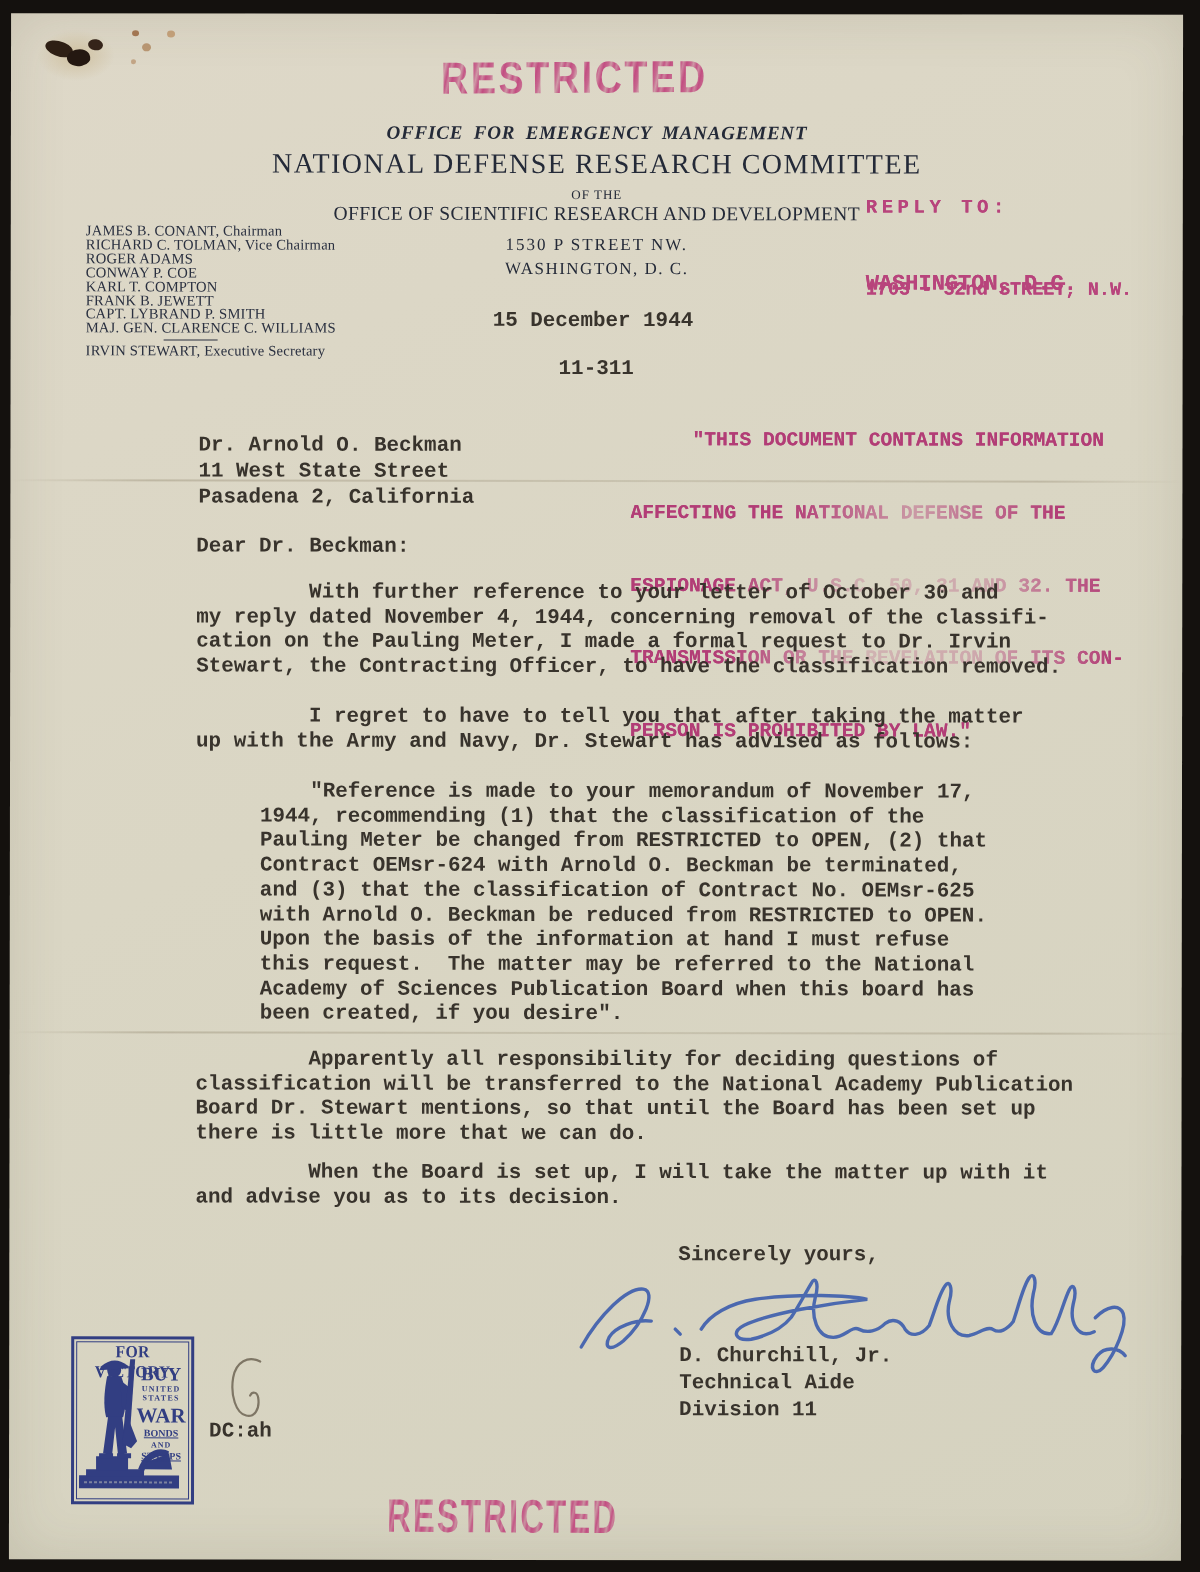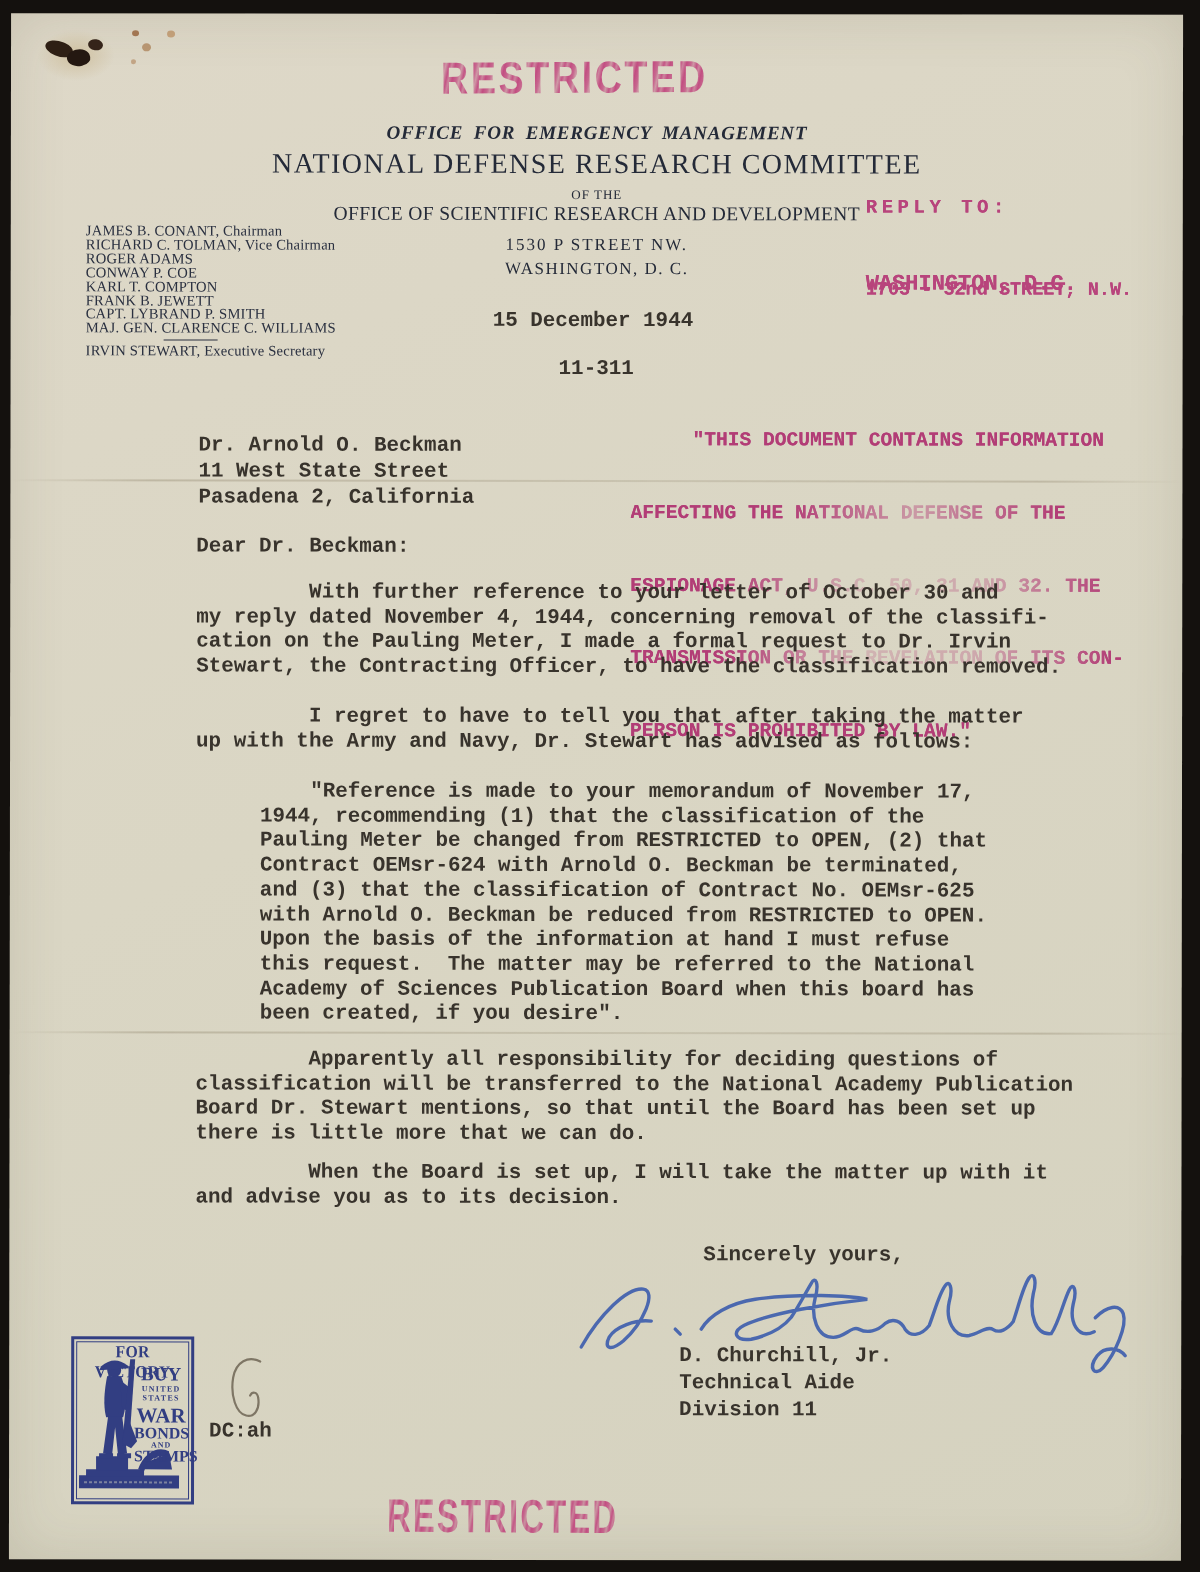--- a/index.html
+++ b/index.html
@@ -62,26 +62,26 @@
 
   
   .victory{left:62px;top:1323px;width:123px;height:168px;border:3px solid #323e82;box-sizing:border-box;color:#323e82;}
   .victory-inner{position:absolute;inset:2px;border:1px solid #323e82;}
   .v-header{position:absolute;top:3px;left:0;right:0;text-align:center;font-size:17px;font-weight:700;
             letter-spacing:.3px;transform:scaleX(.93);}
   .v-col{position:absolute;right:3px;top:25px;width:54px;text-align:center;font-weight:700;}
   .v-buy{font-size:19px;line-height:20px;}
   .v-sm{font-size:8px;line-height:9px;letter-spacing:1.3px;}
   .v-war{font-size:21px;line-height:22px;margin-top:2px;}
-  .v-md{font-size:16px;line-height:14px;}
+  .v-md{font-size:10px;line-height:14px;text-decoration:underline;}
   .v-and{font-size:8px;line-height:9px;letter-spacing:1px;}
 
   .typist{left:200px;top:1406px;}
   .signerblock{left:670px;top:1328px;}
-  .closing{left:694px;top:1229px;text-align:right;}
+  .closing{left:669px;top:1229px;text-align:right;}
   .datepos{left:482px;top:295px;}
   .filenopos{left:548px;top:343px;}
   .recipientpos{left:188px;top:419px;}
   .salutpos{left:186px;top:521px;}
   .p1{left:186px;top:567px;}
   .p2{left:186px;top:691px;}
   .quote{left:250px;top:766px;}
   .p3{left:186px;top:1034px;}
   .p4{left:186px;top:1147px;}
 </style>

